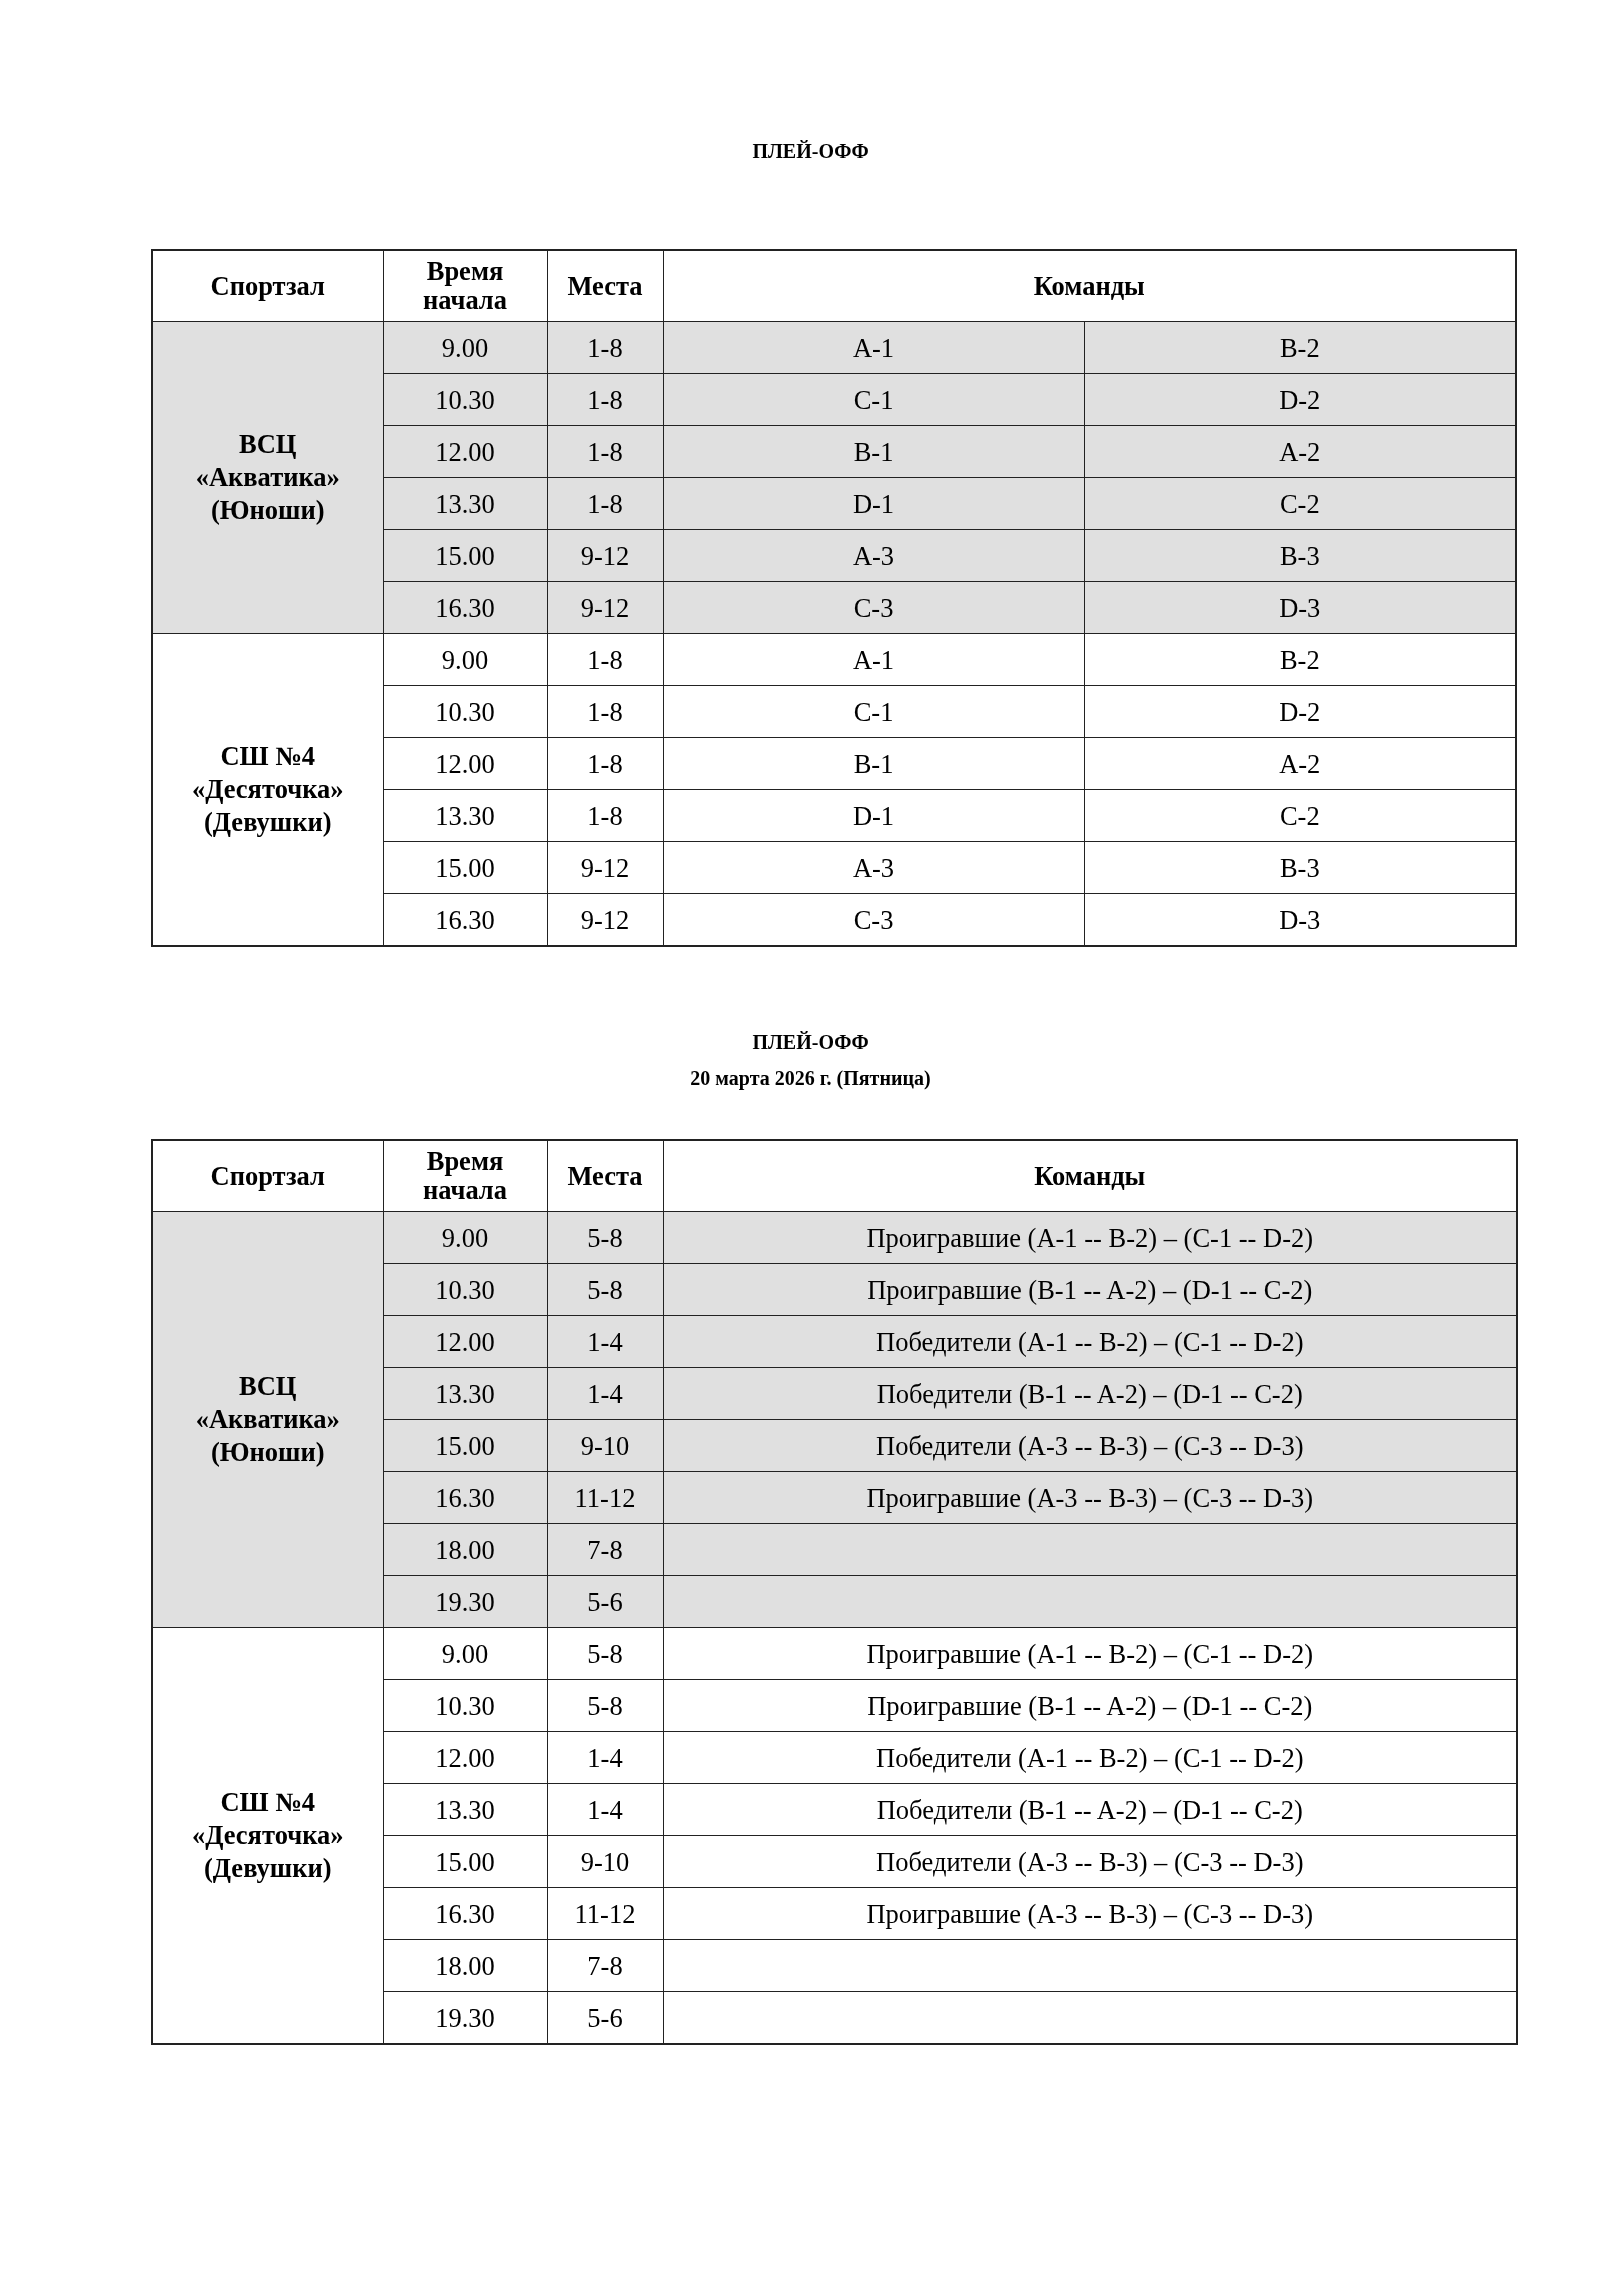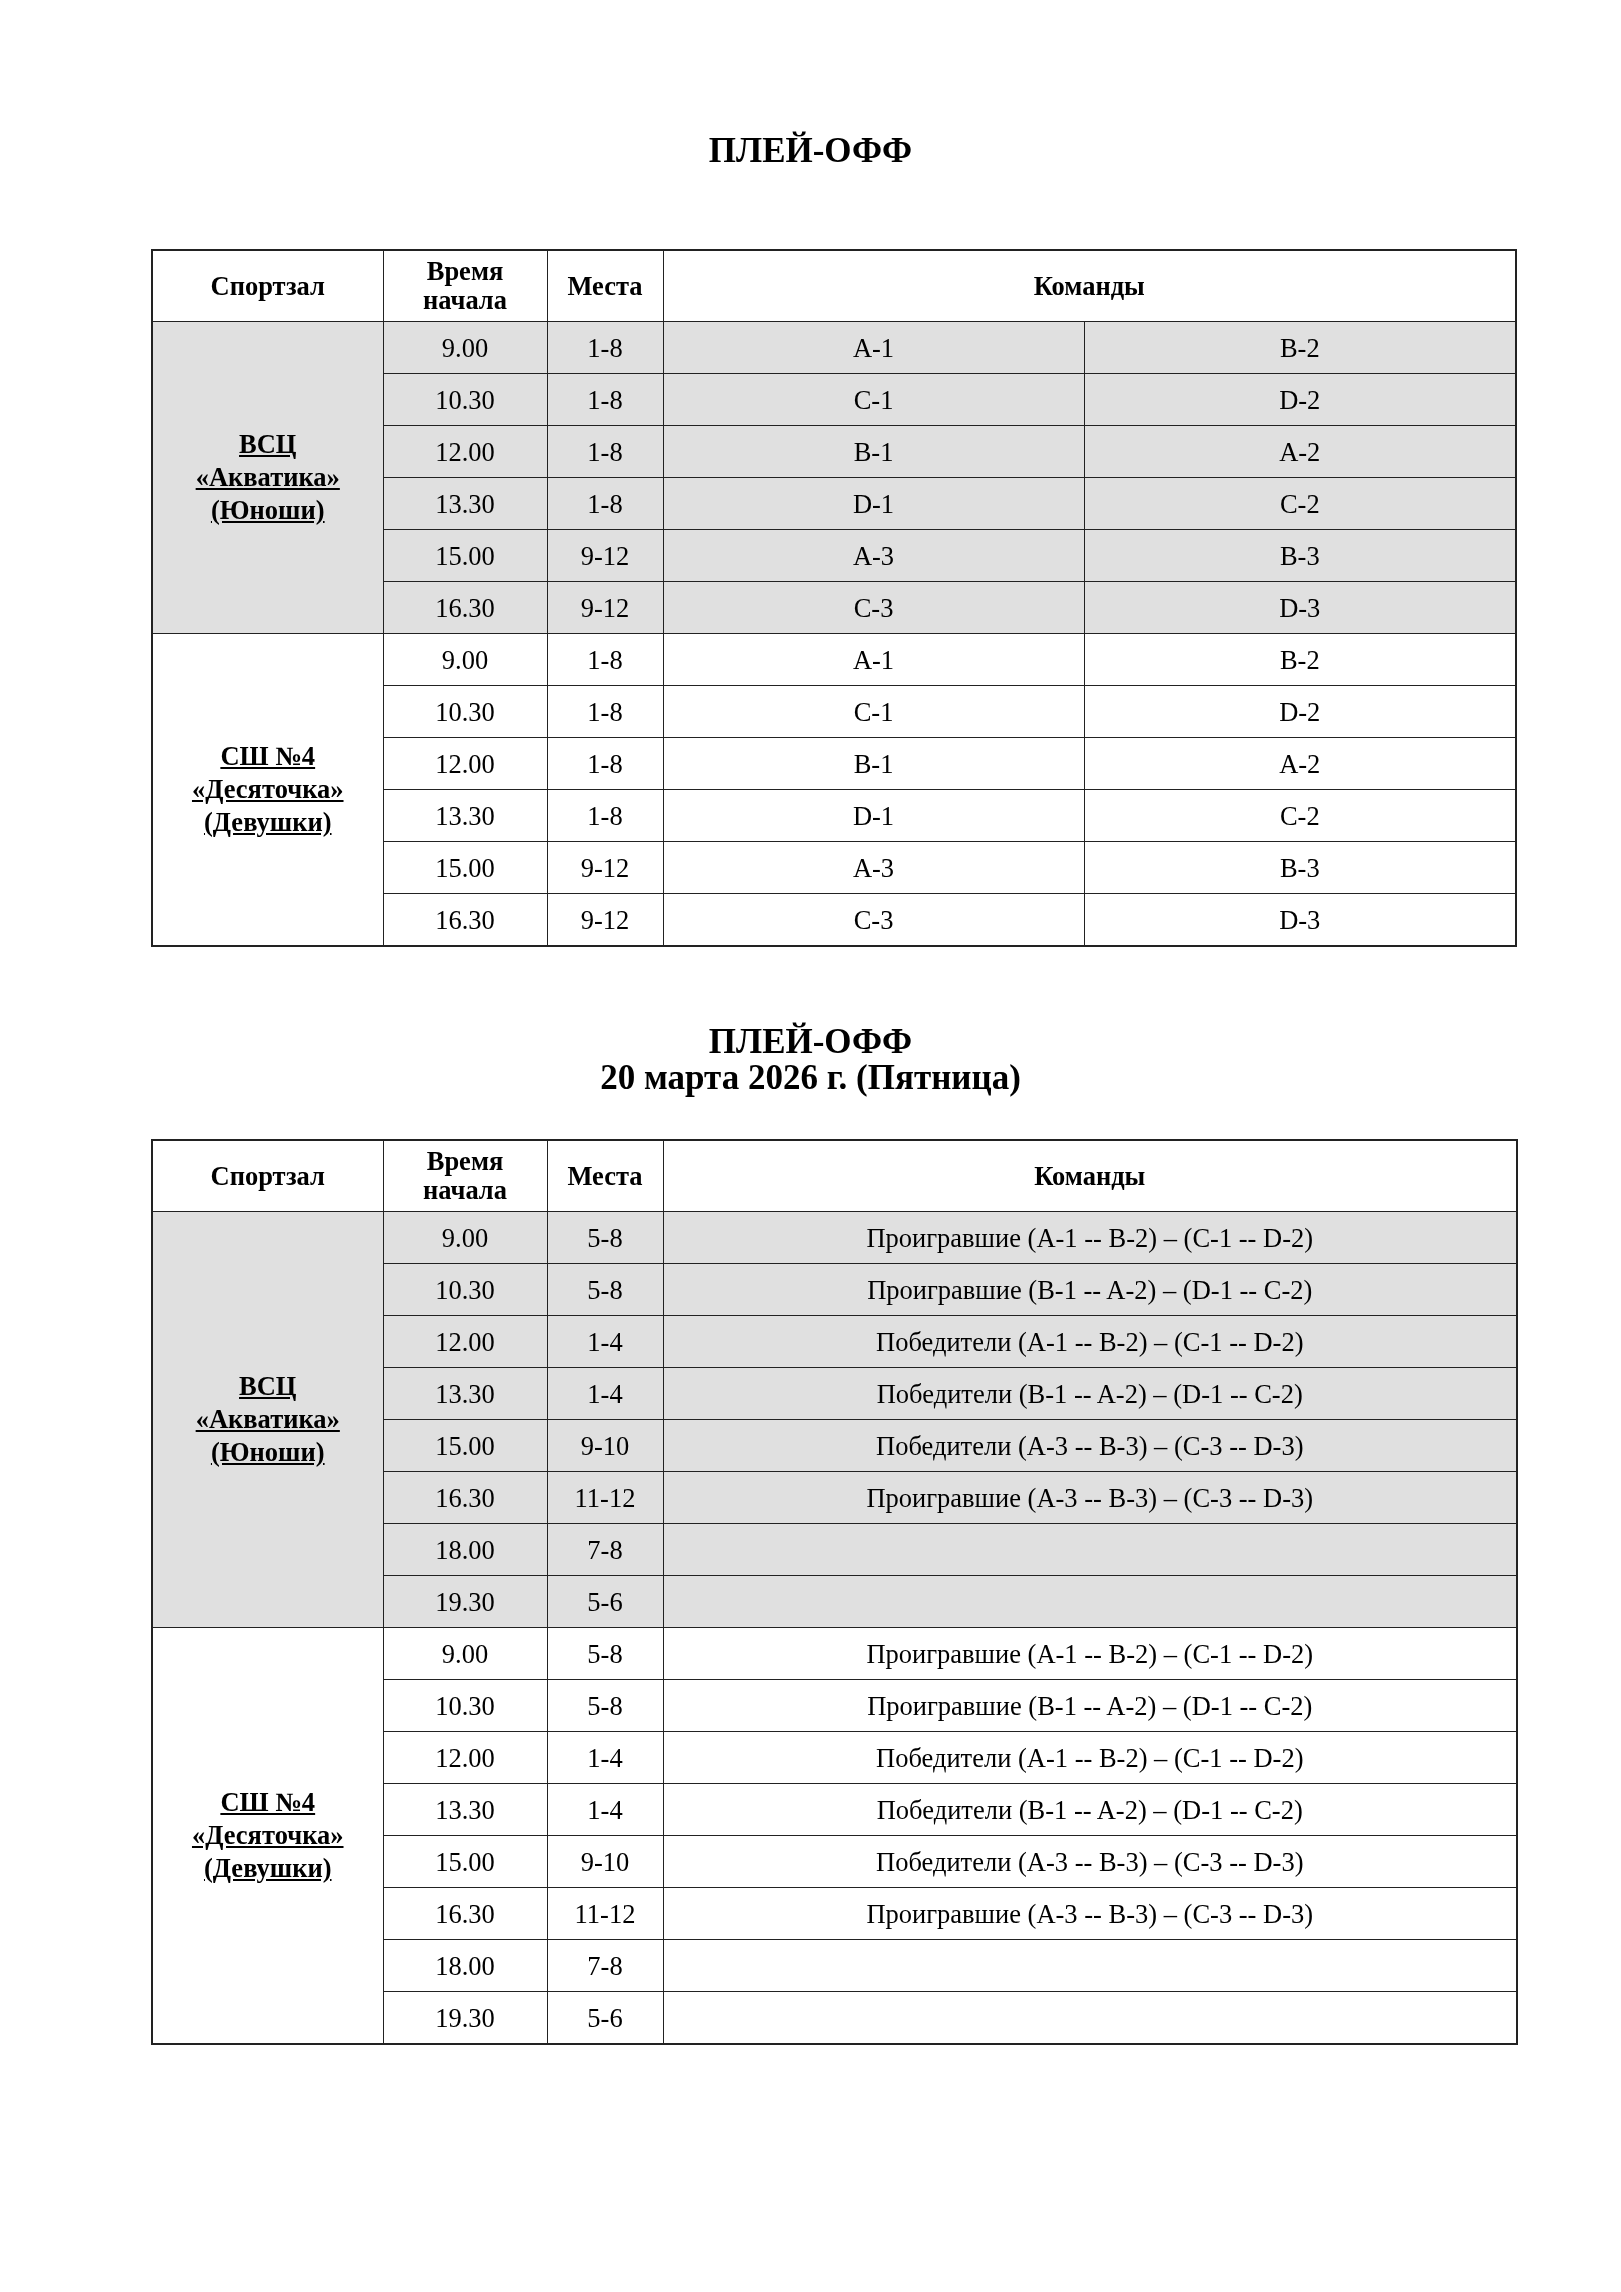--- a/index.html
+++ b/index.html
@@ -2,35 +2,35 @@
 <html><head>
   <meta charset="utf-8">
   <style>
     html, body { margin: 0; padding: 0; background: #ffffff; }
     body {
       width: 1621px; height: 2293px; position: relative; overflow: hidden;
       font-family: "Liberation Serif", serif; color: #000;
     }
     .section-title {
       position: absolute; left: 0; width: 1621px; text-align: center;
-      font-weight: bold; font-size: 35px; line-height: 36px;
+      font-weight: bold; font-size: 20px; line-height: 36px;
     }
     table.sched {
       position: absolute; left: 151px; width: 1364px;
       border-collapse: collapse; table-layout: fixed;
       font-family: "Liberation Serif", serif;
     }
     table.sched td, table.sched th {
       border: 1.5px solid #222; text-align: center; vertical-align: middle;
       padding: 0; font-size: 26.5px; line-height: 30px;
     }
     table.sched th { font-weight: bold; height: 70px; background: #fff; margin-top: 44px; }
     table.sched th.two-line { line-height: 29px; }
     table.sched td { height: 51px; }
-    table.sched td.venue { font-weight: bold; line-height: 33px; text-decoration: underline; }
+    table.sched td.venue { font-weight: bold; line-height: 33px; }
     tr.shaded td { background: #e0e0e0; }
     tr.plain td { background: #ffffff; }
     table.sched { border: 2px solid #222; }
   </style>
 </head>
 <body>
 
 <div class="section-title" style="top:133px;">
   <div>ПЛЕЙ-ОФФ</div>
 </div>

